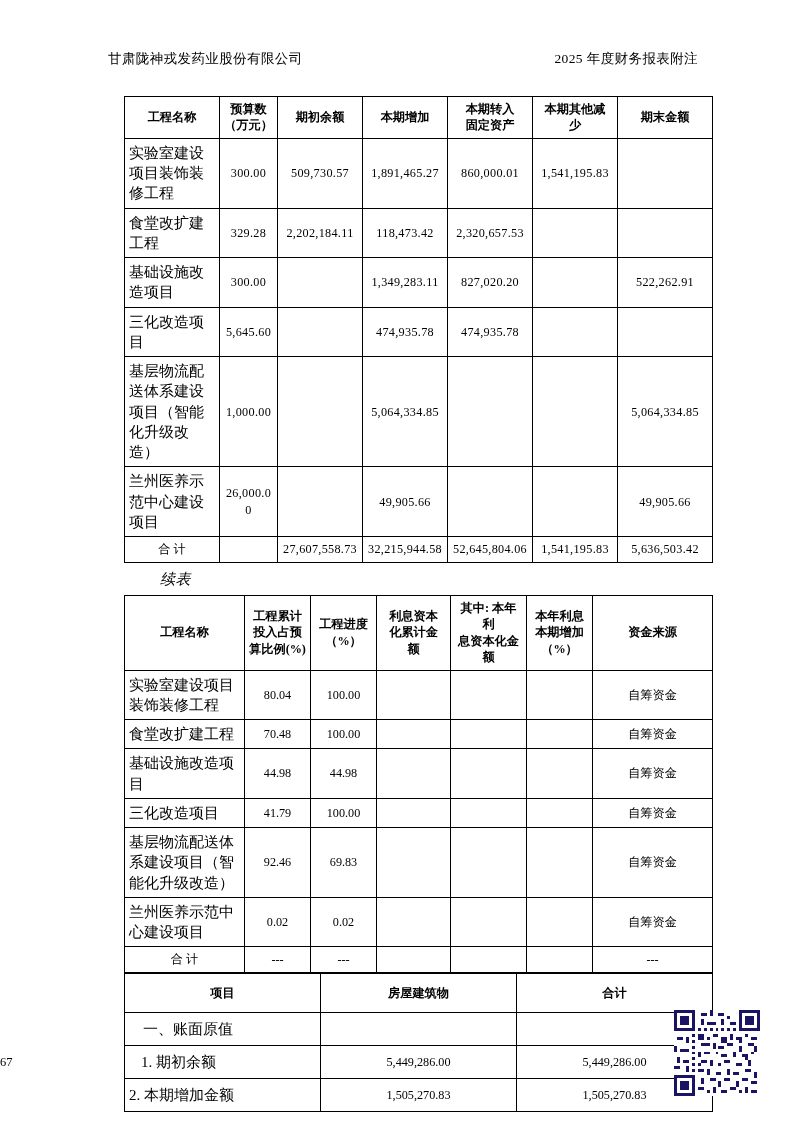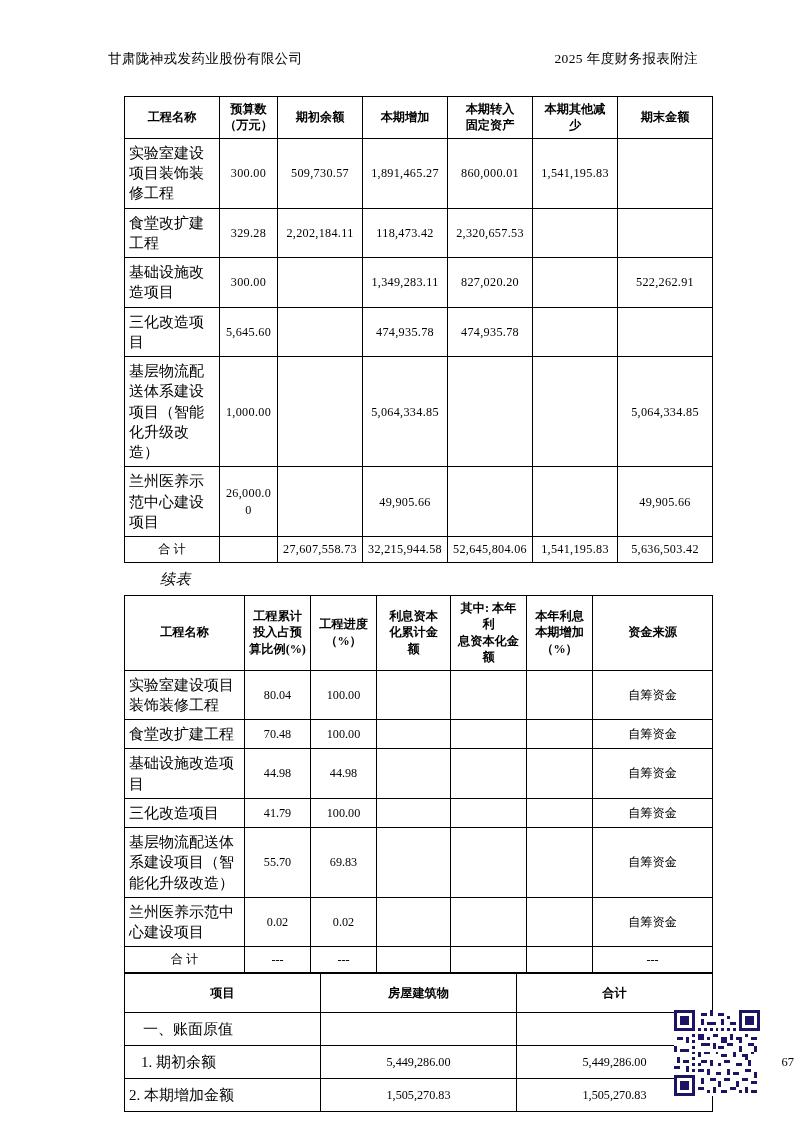--- a/index.html
+++ b/index.html
@@ -74,21 +74,21 @@
     margin: 11px 0 8px 24px;
     letter-spacing: 0.6px;
   }
 
   
   .page-number {
     position: absolute;
     bottom: 52px;
     left: 0;
     width: 794px;
-    text-align: right;
+    text-align: left;
     font-size: 12.5px;
   }
   
   .qr {
     position: absolute;
     right: 34px;
     bottom: 26px;
     width: 86px;
     height: 86px;
   }
@@ -289,21 +289,21 @@
           <td class="rowtext">三化改造项目</td>
           <td class="c">41.79</td>
           <td class="c">100.00</td>
           <td class="c"></td>
           <td class="c"></td>
           <td class="c"></td>
           <td class="c">自筹资金</td>
         </tr>
         <tr>
           <td class="rowtext">基层物流配送体系建设项目（智能化升级改造）</td>
-          <td class="c">55.70</td>
+          <td class="c">92.46</td>
           <td class="c">69.83</td>
           <td class="c"></td>
           <td class="c"></td>
           <td class="c"></td>
           <td class="c">自筹资金</td>
         </tr>
         <tr>
           <td class="rowtext">兰州医养示范中心建设项目</td>
           <td class="c">0.02</td>
           <td class="c">0.02</td>

